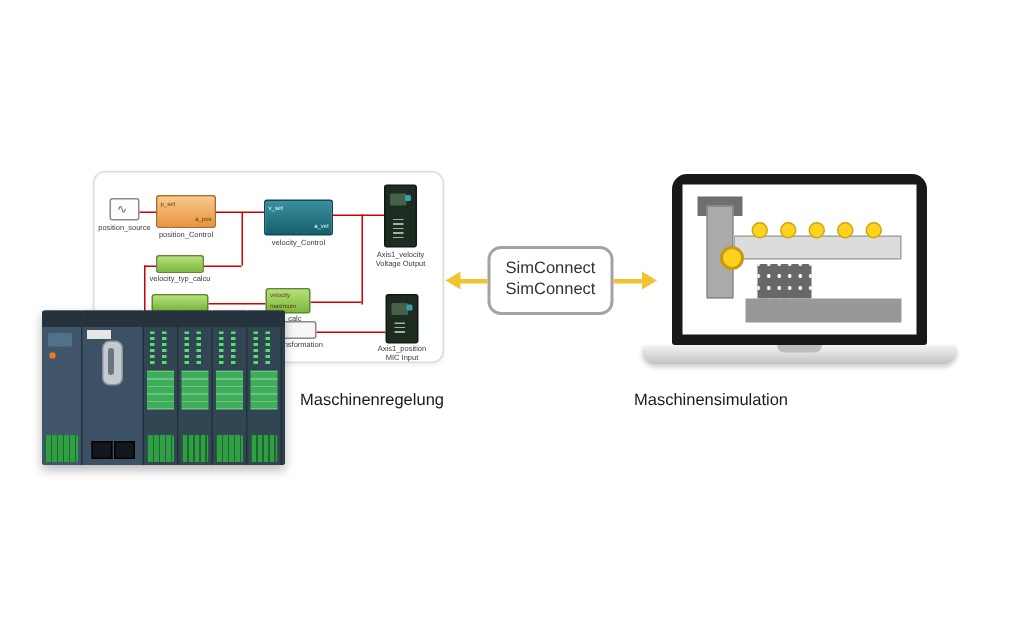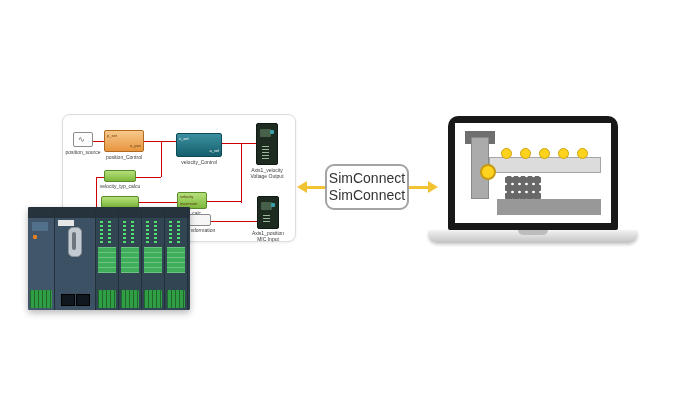--- a/index.html
+++ b/index.html
@@ -49,21 +49,21 @@
   .rj{position:absolute;bottom:4px;width:12px;height:10px;background:#10181e;border:1px solid #000;}
   .lblw{position:absolute;top:13px;left:3px;width:16px;height:6px;background:#e6e6e6;}
   .chip-a{position:absolute;top:15px;left:4px;width:16px;height:9px;background:#51708a;border-radius:1px;}
   .dot-o{position:absolute;top:28px;left:5px;width:4px;height:4px;background:#e67e22;border-radius:1px;}
 
   
   .fig-label{position:absolute;font-size:11px;color:#1a1a1a;text-align:center;}
   .iface{position:absolute;left:325px;top:164px;width:84px;height:46px;background:#fff;
          border:2px solid #a3a3a3;border-radius:9px;display:flex;flex-direction:column;
          align-items:center;justify-content:center;box-sizing:border-box;}
-  .iface span{font-size:14px;color:#333;line-height:1.25;}
+  .iface span{font-size:11px;color:#333;line-height:1.25;}
   .shaft{position:absolute;height:3px;background:#f1c232;top:186px;}
   .head{position:absolute;width:0;height:0;top:181px;border-top:6px solid transparent;border-bottom:6px solid transparent;}
   .head.left{border-right:10px solid #f1c232;}
   .head.right{border-left:10px solid #f1c232;}
 
   
   .lap-screen{position:absolute;left:448px;top:116px;width:170px;height:114px;background:#181818;
               border-radius:10px 10px 2px 2px;}
   .lap-display{position:absolute;left:7px;top:7px;width:156px;height:100px;background:#ffffff;overflow:hidden;}
   .lap-base{position:absolute;left:428px;top:230px;width:210px;height:13px;
@@ -193,20 +193,21 @@
       <div class="ledcol" style="left:4px;"></div>
       <div class="ledcol" style="left:12px;"></div>
       <div class="gplate"></div>
       <div class="term"></div>
     </div>
     <div class="mod mod-f">
       <div class="hdr"></div>
     </div>
   </div>
 
+  <div class="fig-label" style="left:177px;top:261px;width:142px;">Maschinenregelung</div>
 
   <div class="iface">
     <span>SimConnect</span>
     <span>SimConnect</span>
   </div>
   <div class="shaft" style="left:306px;width:19px;"></div>
   <div class="head left" style="left:297px;"></div>
   <div class="shaft" style="left:409px;width:19px;"></div>
   <div class="head right" style="left:428px;"></div>
 
@@ -221,14 +222,15 @@
       <div class="m-cyl" style="left:103px;"></div>
       <div class="m-cyl" style="left:122px;"></div>
       <div class="m-bigcirc"></div>
       <div class="m-panel"></div>
       <div class="m-pedestal"></div>
     </div>
   </div>
   <div class="lap-base"></div>
   <div class="lap-notch"></div>
 
+  <div class="fig-label" style="left:404px;top:261px;width:140px;">Maschinensimulation</div>
 
 </div>
 
 </body></html>

